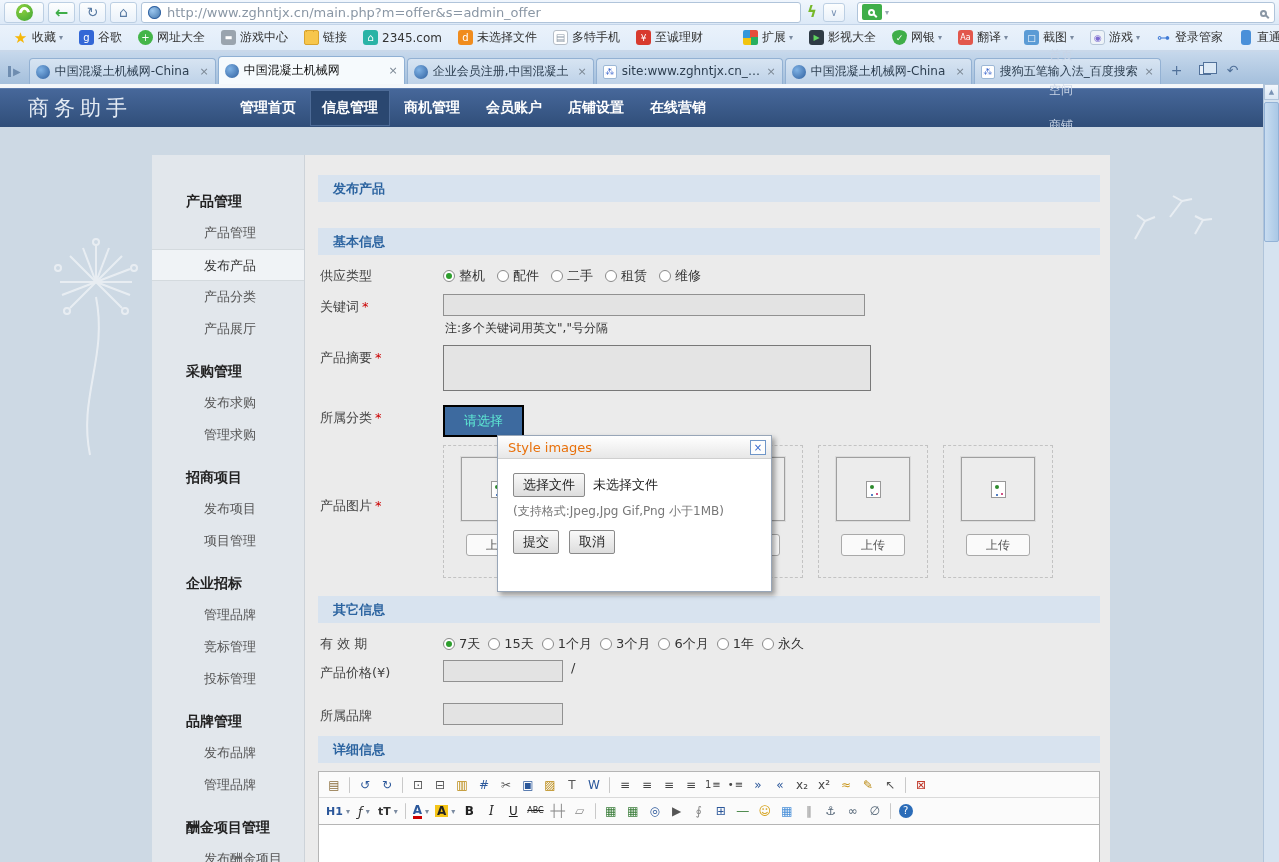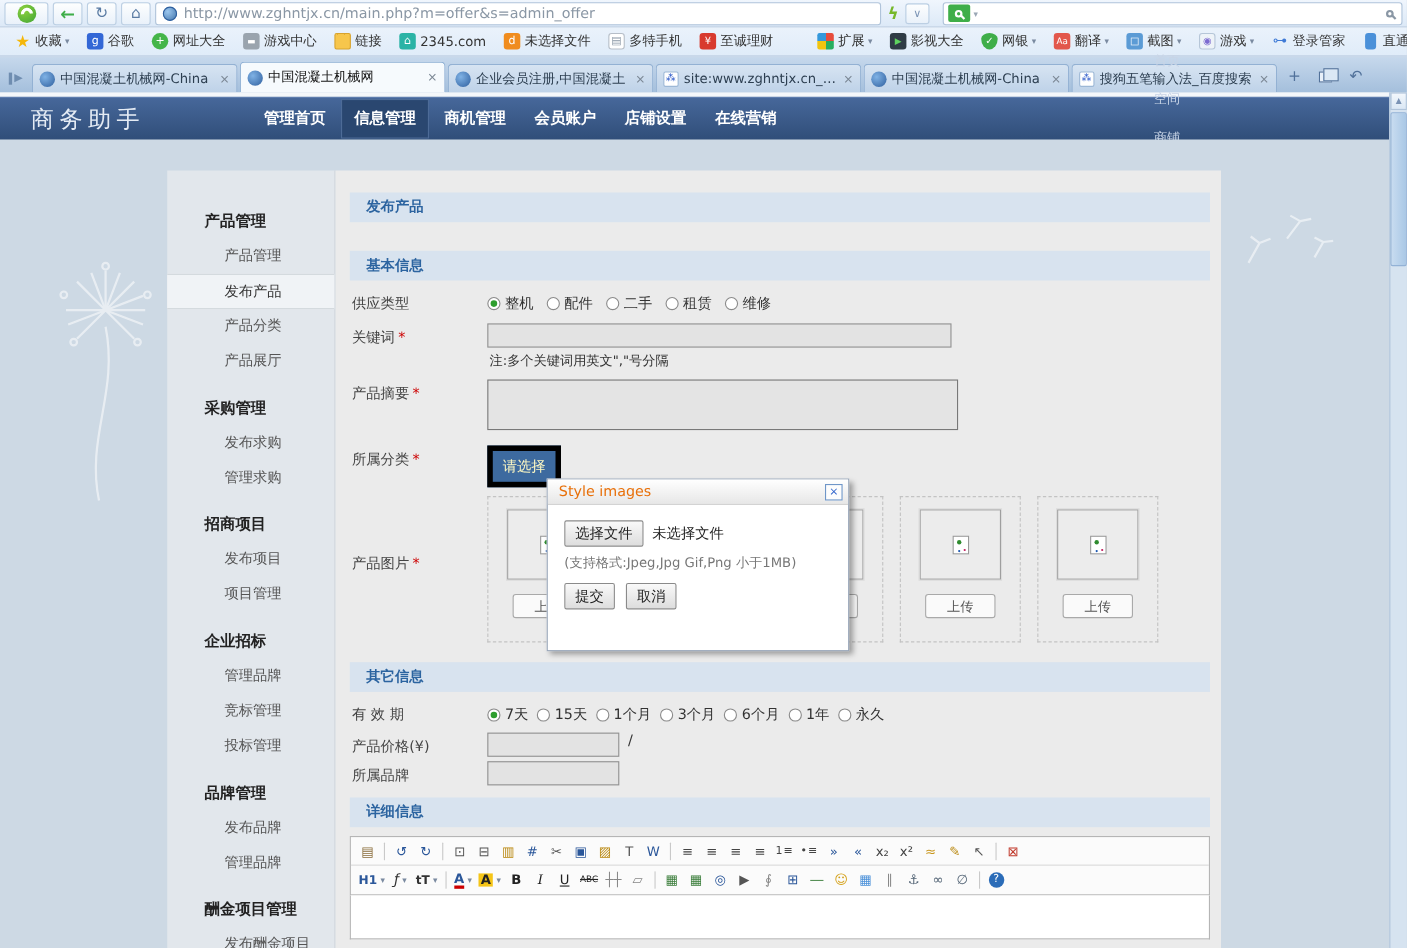--- a/index.html
+++ b/index.html
@@ -115,21 +115,21 @@
   .main { flex:1; background:#ebebeb; padding:20px 5px 0 13px; position:relative; }
   .bar { height:27px; line-height:27px; background:#d8e3ef; color:#2c64a0; font-weight:bold;
     font-size:13px; padding-left:15px; margin-right:5px; }
   .frow { display:flex; align-items:flex-start; margin-right:5px; }
   .flabel { width:125px; flex:none; font-size:13px; color:#444; padding-top:4px; padding-left:2px; }
   .req { color:#c00; margin-left:3px; }
   .inp { width:422px; height:22px; background:#e3e3e3; border:1px solid #919191; }
   .inp.small { width:120px; }
   .note { font-size:12px; color:#333; margin:4px 0 0 127px; }
   .tarea { width:428px; height:46px; background:#e4e4e4; border:1px solid #787878; resize:none; }
-  .cat-btn { background:#3d6a9f; color:#fef9c3; border:5px solid #000000; font-size:13px; padding:5px 9px; }
+  .cat-btn { background:#3d6a9f; color:#5eead4; border:2px solid #000000; font-size:13px; padding:5px 19px; }
   .radio-row { display:flex; align-items:center; gap:12px; padding-top:4px; }
   .radio-opt { display:flex; align-items:center; gap:4px; font-size:13px; color:#333; }
   .radio { width:12px; height:12px; border:1px solid #8a8a8a; border-radius:50%; background:#fff;
     display:inline-flex; align-items:center; justify-content:center; flex:none; }
   .radio-opt.selected .radio::after { content:""; width:6px; height:6px; border-radius:50%; background:#2e9e2e; }
 
   .slots { display:flex; gap:15px; }
   .slot { width:110px; height:133px; border:1px dashed #c3c3c3; }
   .slot-box { width:74px; height:64px; margin:11px auto 0; border:1px solid #9f9f9f; outline:1px solid #dcdcdc;
     display:flex; align-items:center; justify-content:center; background:#ececec; }
@@ -638,21 +638,21 @@
   </label>
         </span>
     </div>
 
     <div class="frow" style="margin-top:7px;align-items:flex-start" data-name="price-row">
       <span class="flabel" data-name="price-label">产品价格(¥)</span>
       <input class="inp small" data-name="price-input" style="">
       <span style="margin-left:8px;color:#333" data-name="price-suffix">/</span>
     </div>
 
-    <div class="frow" style="margin-top:4px;align-items:center" data-name="brand-row">
+    <div class="frow" style="margin-top:21px;align-items:center" data-name="brand-row">
       <span class="flabel" data-name="brand-label">所属品牌</span>
       <input class="inp small" data-name="brand-input" style="">
     </div>
 
     <div class="bar" style="margin-top:11px" data-name="section-detail-title">详细信息</div>
 
     <div class="ed-wrap" data-name="richtext-editor-toolbar">
       <div class="ed-row" data-name="editor-toolbar-row1">
           <span class="ed-ic" data-name="source-icon">
     <span class="g" style="color: rgb(138, 109, 59);">▤</span>

